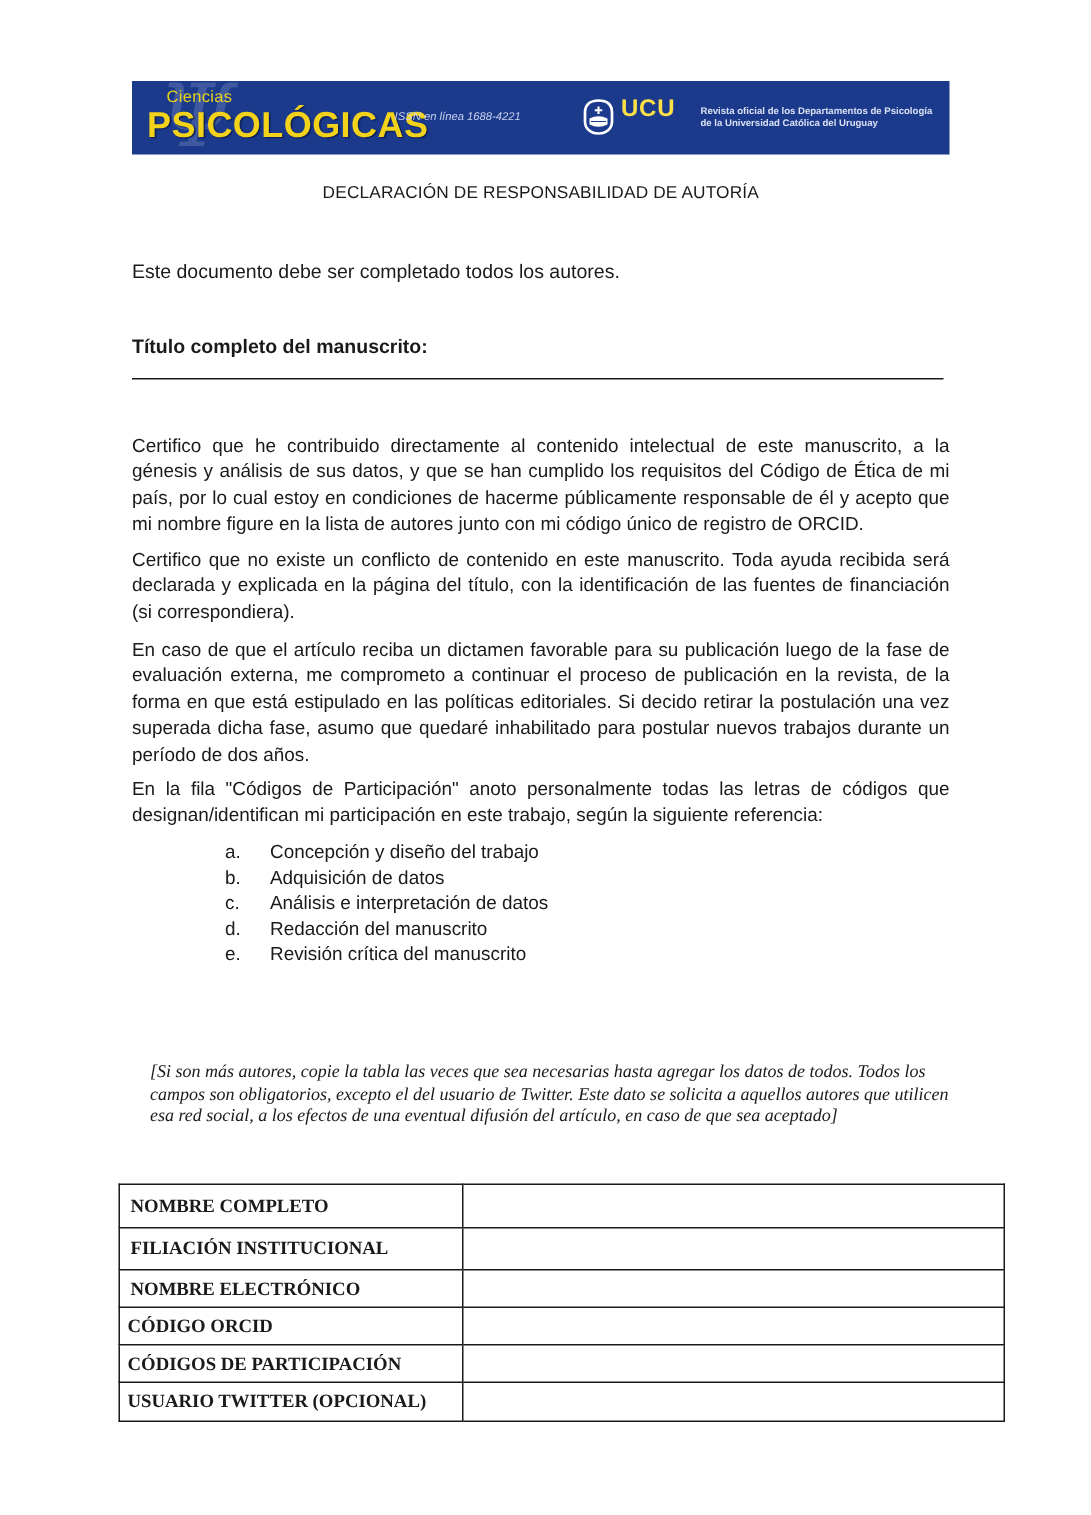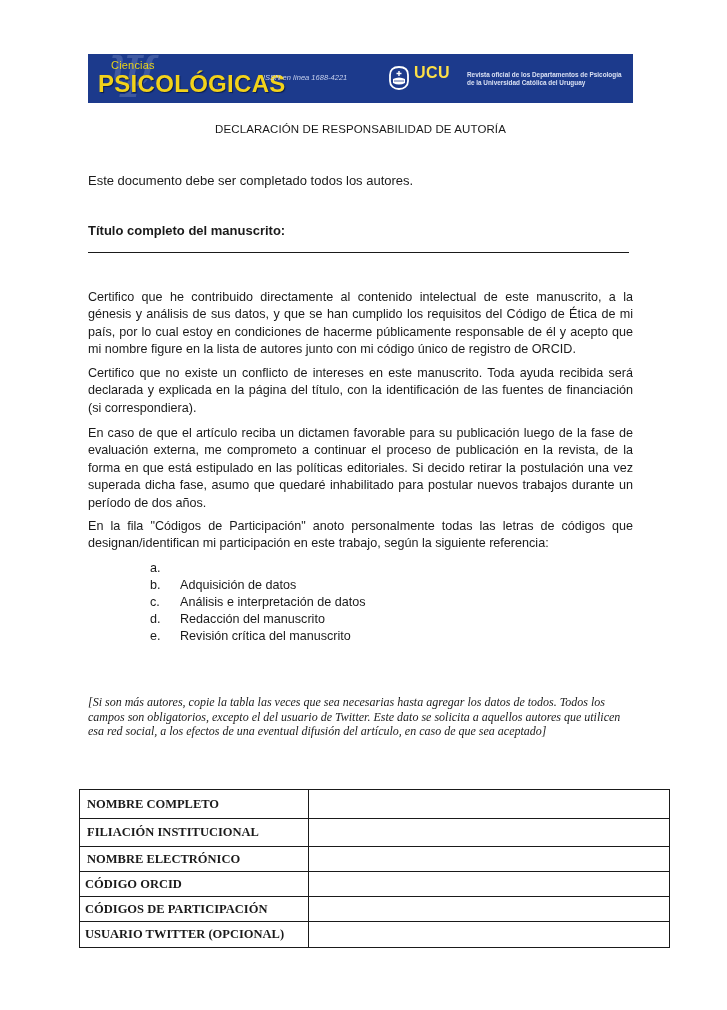--- a/index.html
+++ b/index.html
@@ -151,21 +151,21 @@
     }
 
     .note {
       position: absolute;
       left: 88px; top: 695px;
       width: 540px;
       font-family: "Liberation Serif", serif;
       font-style: italic;
       font-size: 12px;
       line-height: 14.5px;
-      margin: 0;
+      margin: 12px;
     }
 
     
     .author-table {
       position: absolute;
       left: 79px; top: 789px;
       width: 591px;
       border-collapse: collapse;
       font-family: "Liberation Serif", serif;
       font-weight: bold;
@@ -215,27 +215,28 @@
   </div>
 
   <div class="doc-title">DECLARACIÓN DE RESPONSABILIDAD DE AUTORÍA</div>
 
   <div class="intro">Este documento debe ser completado todos los autores.</div>
 
   <div class="ms-label">Título completo del manuscrito:</div>
   <div class="ms-line"></div>
 
   <p class="para p1">Certifico que he contribuido directamente al contenido intelectual de este manuscrito, a la génesis y análisis de sus datos, y que se han cumplido los requisitos del Código de Ética de mi país, por lo cual estoy en condiciones de hacerme públicamente responsable de él y acepto que mi nombre figure en la lista de autores junto con mi código único de registro de ORCID.</p>
-  <p class="para p2">Certifico que no existe un conflicto de intereses en este manuscrito. Toda ayuda recibida será declarada y explicada en la página del título, con la identificación de las fuentes de financiación (si correspondiera).</p>
+  <p class="para p2">Certifico que no existe un conflicto de contenido en este manuscrito. Toda ayuda recibida será declarada y explicada en la página del título, con la identificación de las fuentes de financiación (si correspondiera).</p>
   <p class="para p3">En caso de que el artículo reciba un dictamen favorable para su publicación luego de la fase de evaluación externa, me comprometo a continuar el proceso de publicación en la revista, de la forma en que está estipulado en las políticas editoriales. Si decido retirar la postulación una vez superada dicha fase, asumo que quedaré inhabilitado para postular nuevos trabajos durante un período de dos años.</p>
   <p class="para p4">En la fila "Códigos de Participación" anoto personalmente todas las letras de códigos que designan/identifican mi participación en este trabajo, según la siguiente referencia:</p>
 
   <ul class="ref-list">
     <li>
       <span class="letter">a.</span>
+      <span>Concepción y diseño del trabajo</span>
     </li>
     <li>
       <span class="letter">b.</span>
       <span>Adquisición de datos</span>
     </li>
     <li>
       <span class="letter">c.</span>
       <span>Análisis e interpretación de datos</span>
     </li>
     <li>

